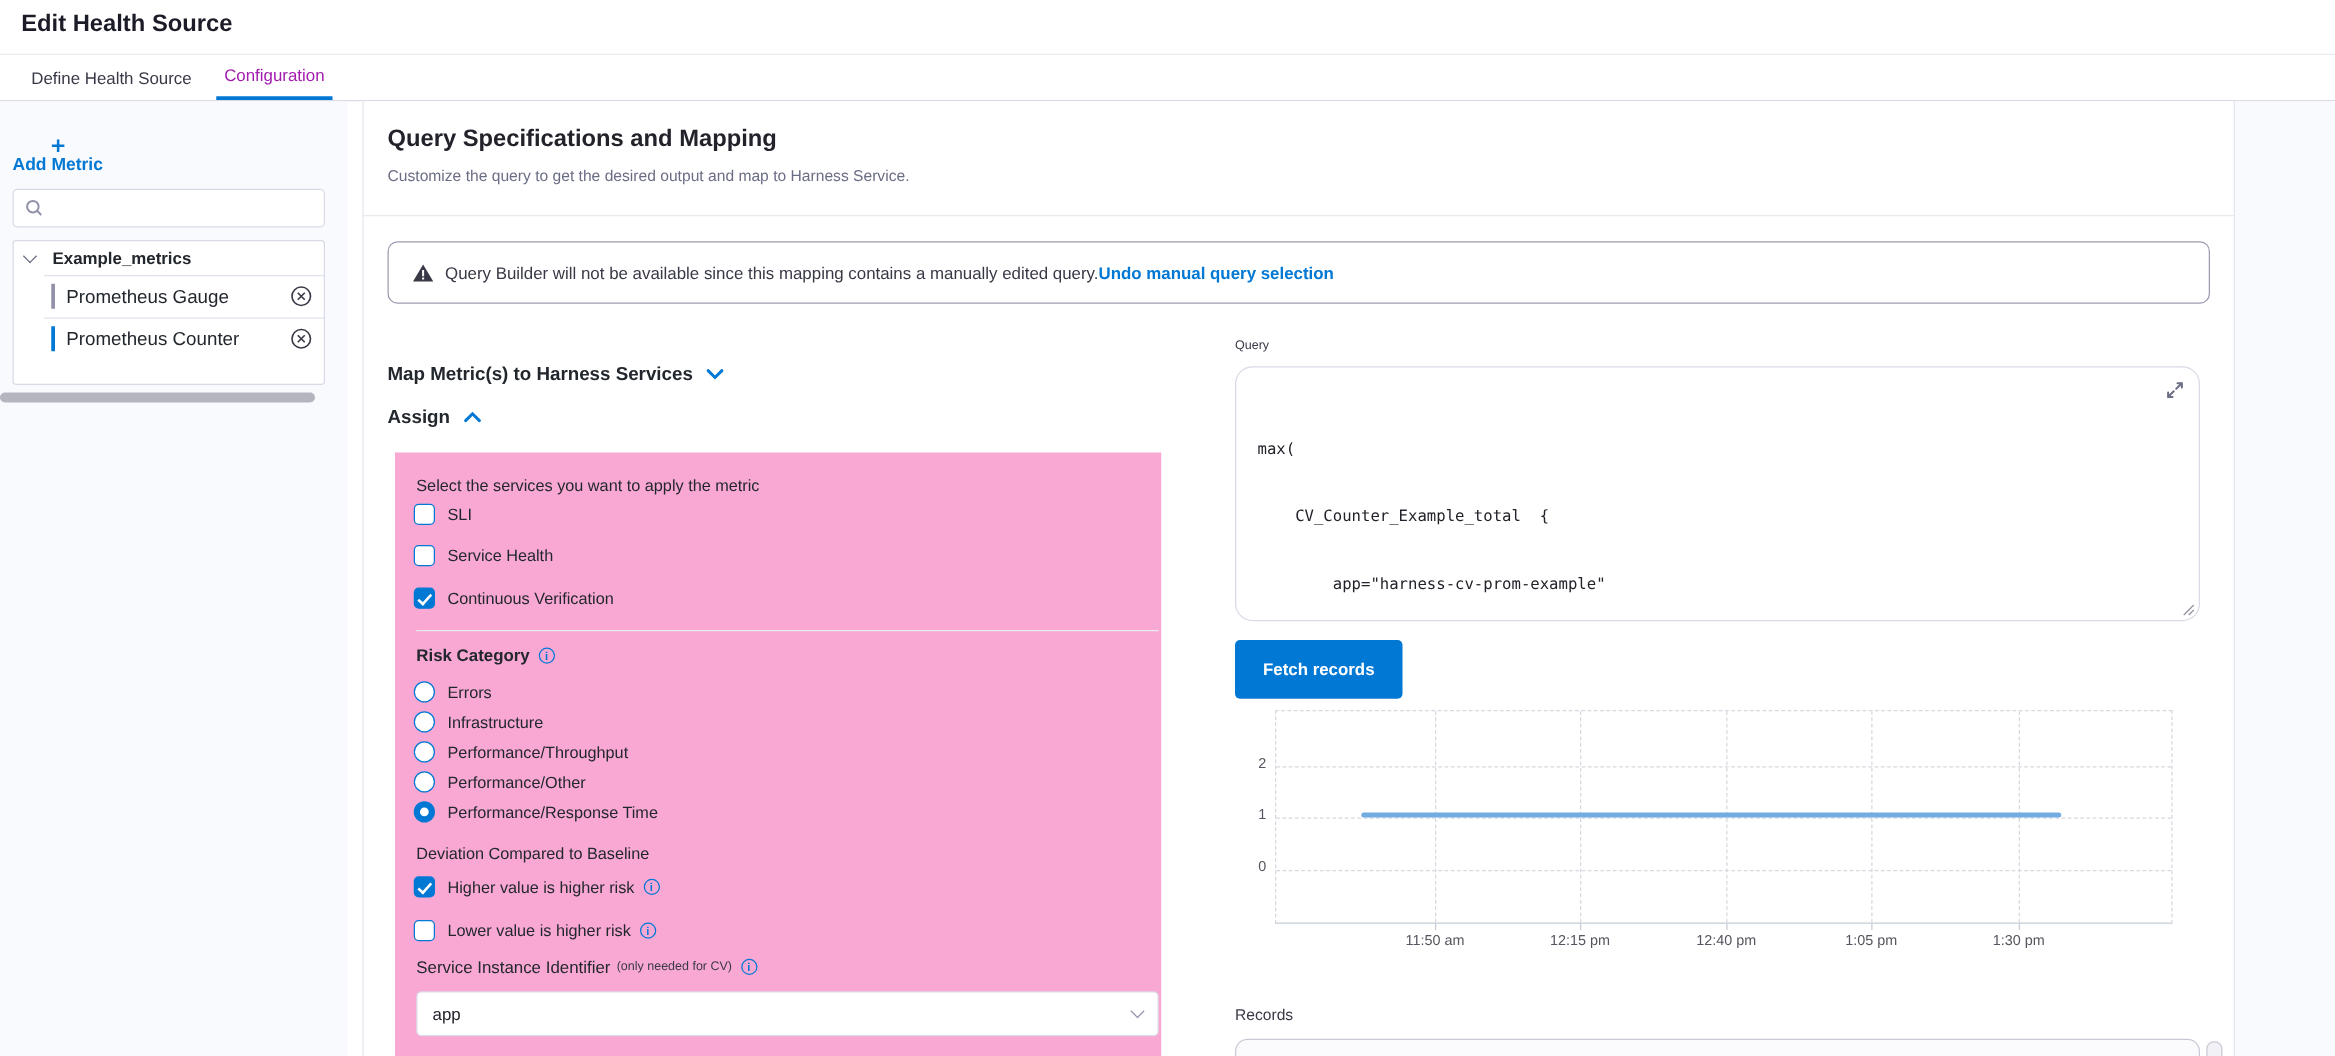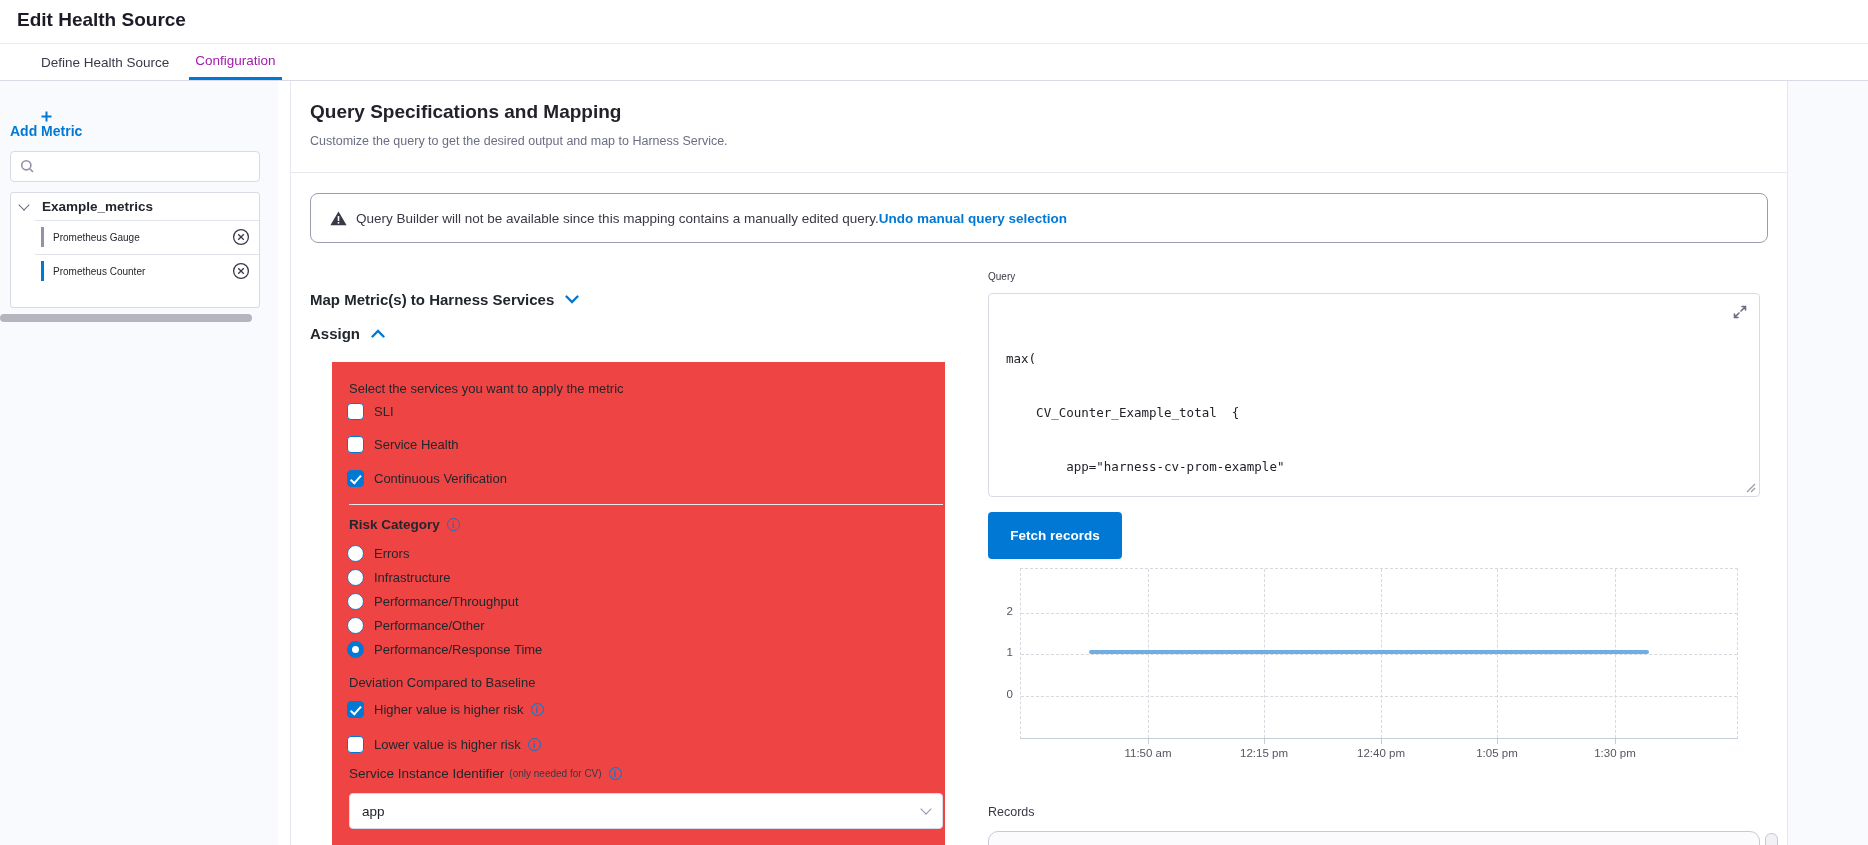--- a/index.html
+++ b/index.html
@@ -5,79 +5,79 @@
   * { margin:0; padding:0; box-sizing:border-box; }
   html,body { width:1868px; height:845px; background:#fff; overflow:hidden;
               font-family:"Liberation Sans","DejaVu Sans",sans-serif; color:#22222a; }
   .canvas { position:relative; width:1868px; height:845px; overflow:hidden; }
   .abs { position:absolute; }
   .row { display:flex; align-items:center; }
 
   
   .title-bar { left:0; top:0; width:1868px; height:44px; background:#fff; border-bottom:1px solid #ebebf1; }
   .page-title { left:17px; top:9px; font-size:19px; font-weight:700; color:#1c1c28; }
-  .tab-bar { left:0; top:44px; width:1868px; height:37px; background:#fff; border-bottom:1px solid #d9dae5; display:flex; align-items:stretch; padding-left:35px; }
+  .tab-bar { left:0; top:44px; width:1868px; height:37px; background:#fff; border-bottom:1px solid #d9dae5; display:flex; align-items:stretch; padding-left:19px; }
   .tab { display:flex; align-items:center; font-size:13.5px; color:#383946; padding:0 6px; cursor:pointer; }
   .tab + .tab { margin-left:14px; }
   .tab.active { font-weight:400; color:#a21caf; border-bottom:3px solid #0278d5; }
 
   
   .sidebar { left:0; top:81px; width:278px; height:764px; background:#f8fafd; }
   .add-metric { left:10px; top:110px; display:flex; align-items:center; color:#0278d5; font-size:14px; font-weight:600; cursor:pointer;flex-direction:column; }
   .search-box { left:10px; top:151px; width:250px; height:31px; background:#fff; border:1px solid #d9dae5; border-radius:4px; display:flex; align-items:center; }
   .search-box svg { margin-left:9px; }
   .search-box input { border:none; outline:none; background:transparent; flex:1; margin-left:7px; font-size:13px; color:#22222a; font-family:inherit; }
   .tree { left:10px; top:192px; width:250px; height:116px; background:#fff; border:1px solid #d9dae5; border-radius:3px; }
   .tree-header { height:27px; display:flex; align-items:center; padding-left:9px; }
   .tree-chev { width:8px; height:8px; border-right:1.6px solid #6b6d85; border-bottom:1.6px solid #6b6d85; transform:rotate(45deg); margin-top:-4px; }
   .tree-group-label { margin-left:14px; font-size:13.5px; font-weight:700; color:#22272d; }
   .tree-item { height:34px; display:flex; align-items:center; position:relative; }
   .tree-item::before { content:""; position:absolute; left:24px; right:0; top:0; border-top:1px solid #e2e3ea; }
   .accent { width:3px; height:20px; margin-left:30px; background:#9293ab; flex:none; }
   .accent.selected { background:#0278d5; }
-  .tree-item-label { margin-left:9px; font-size:10px; color:#22272d; flex:1; }
+  .tree-item-label { margin-left:9px; font-size:15px; color:#22272d; flex:1; }
   .circle-x { margin-right:9px; flex:none; cursor:pointer; display:flex; }
   .h-scrollbar { left:0; top:314px; width:252px; height:8px; background:#b4b5bf; border-radius:4px; }
 
   
   .card { left:290px; top:81px; width:1497px; height:764px; background:#fff; border-left:1px solid #e6e6ee; }
   .right-strip { left:1787px; top:81px; width:81px; height:764px; background:#f8fafd; border-left:1px solid #e6e6ee; }
   .main-heading { left:310px; top:101px; font-size:19px; font-weight:600; color:#22222a; }
   .main-subheading { left:310px; top:134px; font-size:12.5px; color:#6b6d85; }
   .heading-divider { left:290px; top:172px; width:1497px; border-top:1px solid #e8e8ef; }
 
   .warning-box { left:310px; top:193px; width:1458px; height:50px; border:1px solid #9b9cb1; border-radius:8px; display:flex; align-items:center; padding-left:19px; background:#fff; }
   .warning-text { font-size:13.5px; color:#383946; margin-left:9px; }
   .warning-link { font-size:13.5px; color:#0278d5; font-weight:600; cursor:pointer; }
 
   .section-header { display:flex; align-items:center; cursor:pointer; }
   .section-header .lbl { font-size:15px; font-weight:700; color:#22272d; }
   .section-header svg { margin-left:11px; }
 
-  .assign-panel { left:332px; top:362px; width:613px; height:483px; background:#ef4444; }
+  .assign-panel { left:316px; top:362px; width:613px; height:483px; background:#f9a8d4; }
   .panel-label { font-size:13px; color:#22272d; }
   .opt-row { display:flex; align-items:center; cursor:pointer; }
   .checkbox { width:17px; height:17px; border:1.5px solid #0278d5; border-radius:4px; background:#fff; flex:none; position:relative; }
   .checkbox.checked { background:#0278d5; }
   .checkbox.checked::after { content:""; position:absolute; left:5px; top:1.5px; width:4px; height:8.5px; border:solid #fff; border-width:0 2px 2px 0; transform:rotate(42deg); }
   .radio { width:17px; height:17px; border:1.5px solid #0278d5; border-radius:50%; background:#fff; flex:none; }
   .radio.selected { border-width:5px; border-color:#0277d4; }
   .opt-label { font-size:13px; color:#22272d; margin-left:10px; }
   .info-icon { width:13px; height:13px; border:1.3px solid #0278d5; border-radius:50%; color:#0278d5; font-size:9px; font-weight:700; display:inline-flex; align-items:center; justify-content:center; margin-left:7px; flex:none; }
   .info-icon::before { content:"i"; }
   .panel-divider { border-top:1px solid #e8e8ef; }
   .bold-label { font-size:13.5px; font-weight:600; color:#22272d; }
   .sii-note { font-size:10px; color:#383946; margin-left:5px; font-weight:400; }
   .select { width:594px; height:36px; background:#fff; border:1px solid #d9dae5; border-radius:4px; display:flex; align-items:center; padding:0 12px; cursor:pointer; }
   .select .val { font-size:13.5px; color:#22222a; flex:1; }
   .sel-chev { width:8px; height:8px; border-right:1.6px solid #9293ab; border-bottom:1.6px solid #9293ab; transform:rotate(45deg); margin-top:-4px; }
 
   
   .query-label { left:988px; top:271px; font-size:10px; color:#383946; }
-  .query-box { left:988px; top:293px; width:772px; height:204px; background:#fff; border:1px solid #d9dae5; border-radius:4px; }
+  .query-box { left:988px; top:293px; width:772px; height:204px; background:#fff; border:1px solid #d9dae5; border-radius:14px; }
   .query-code { position:absolute; left:17px; top:20px; font-family:"DejaVu Sans Mono","Liberation Mono",monospace; font-size:12.5px; line-height:18px; color:#22222a; white-space:pre; }
   .expand-btn { position:absolute; right:11px; top:10px; cursor:pointer; display:flex; }
   .resize-handle { position:absolute; right:3px; bottom:3px; display:flex; cursor:nwse-resize; }
   .fetch-btn { left:988px; top:512px; width:134px; height:47px; background:#0278d5; border-radius:4px; color:#fff; font-size:13.5px; font-weight:600; display:flex; align-items:center; justify-content:center; cursor:pointer; border:none; font-family:inherit; }
 
   
   .chart { left:1020px; top:568px; width:718px; height:171px; border:1px dashed #d8d8e0; border-bottom:1px solid #c4cdd6; }
   .vgrid { position:absolute; top:0; bottom:0; width:0; border-left:1px dashed #d8d8e0; }
   .hgrid { position:absolute; left:0; right:0; height:0; border-top:1px dashed #d8d8e0; }
   .xtick-mark { position:absolute; top:170px; height:5px; width:0; border-left:1px solid #c4cdd6; }

